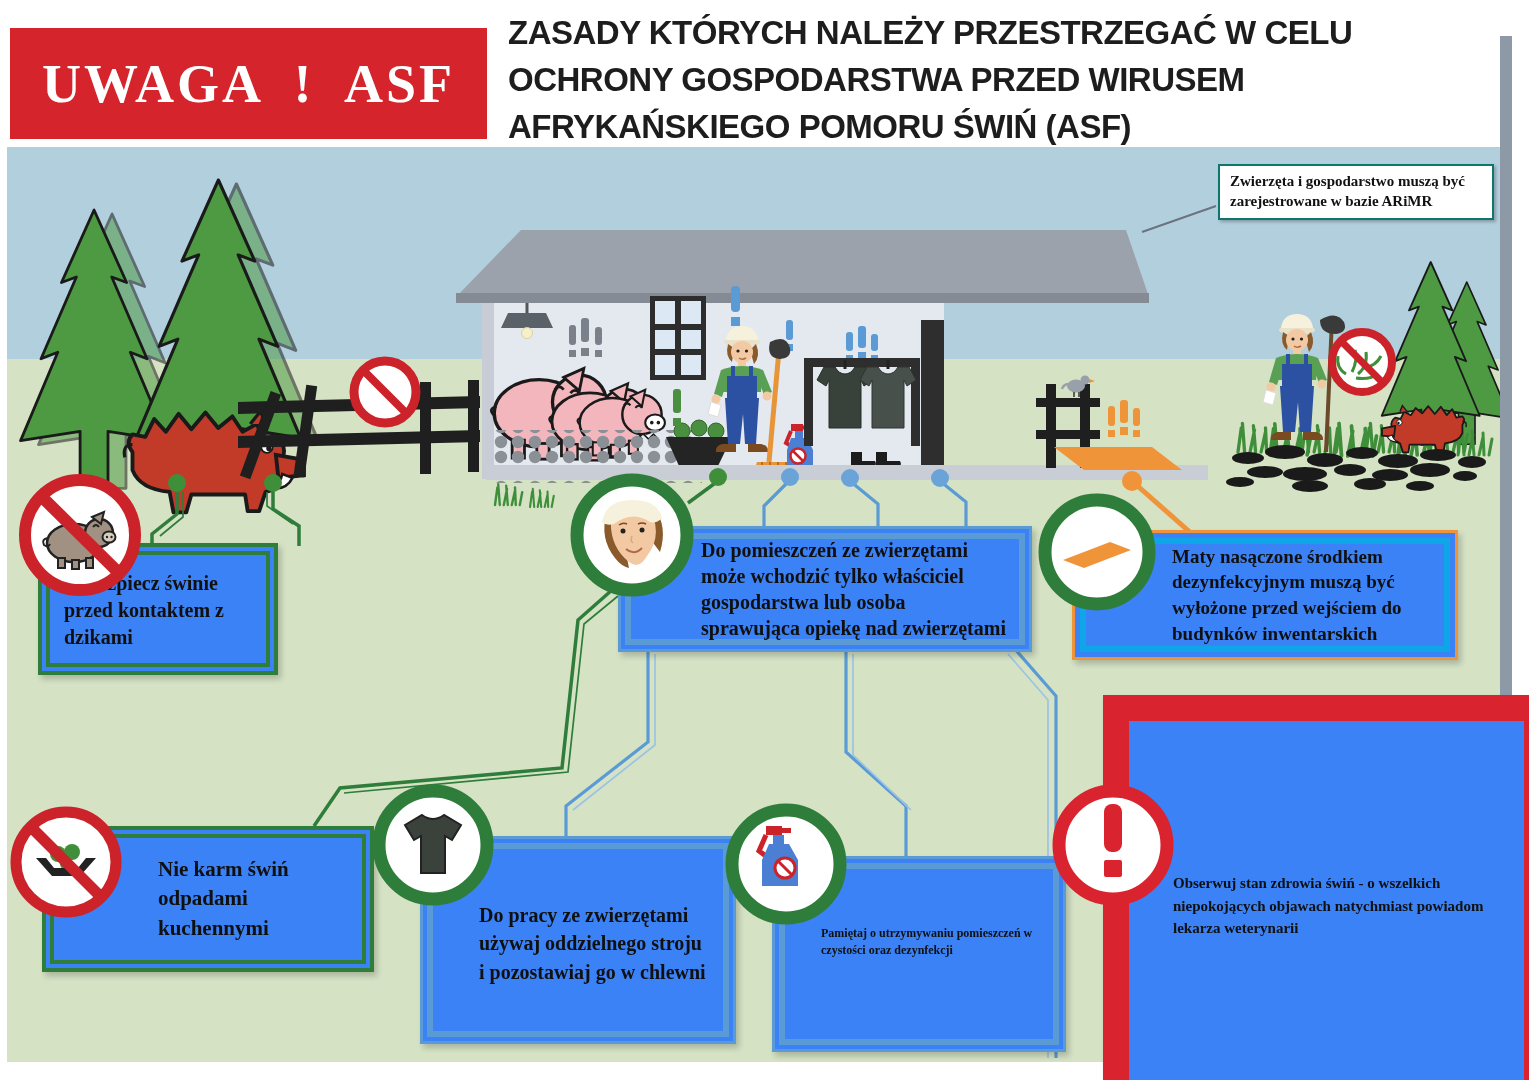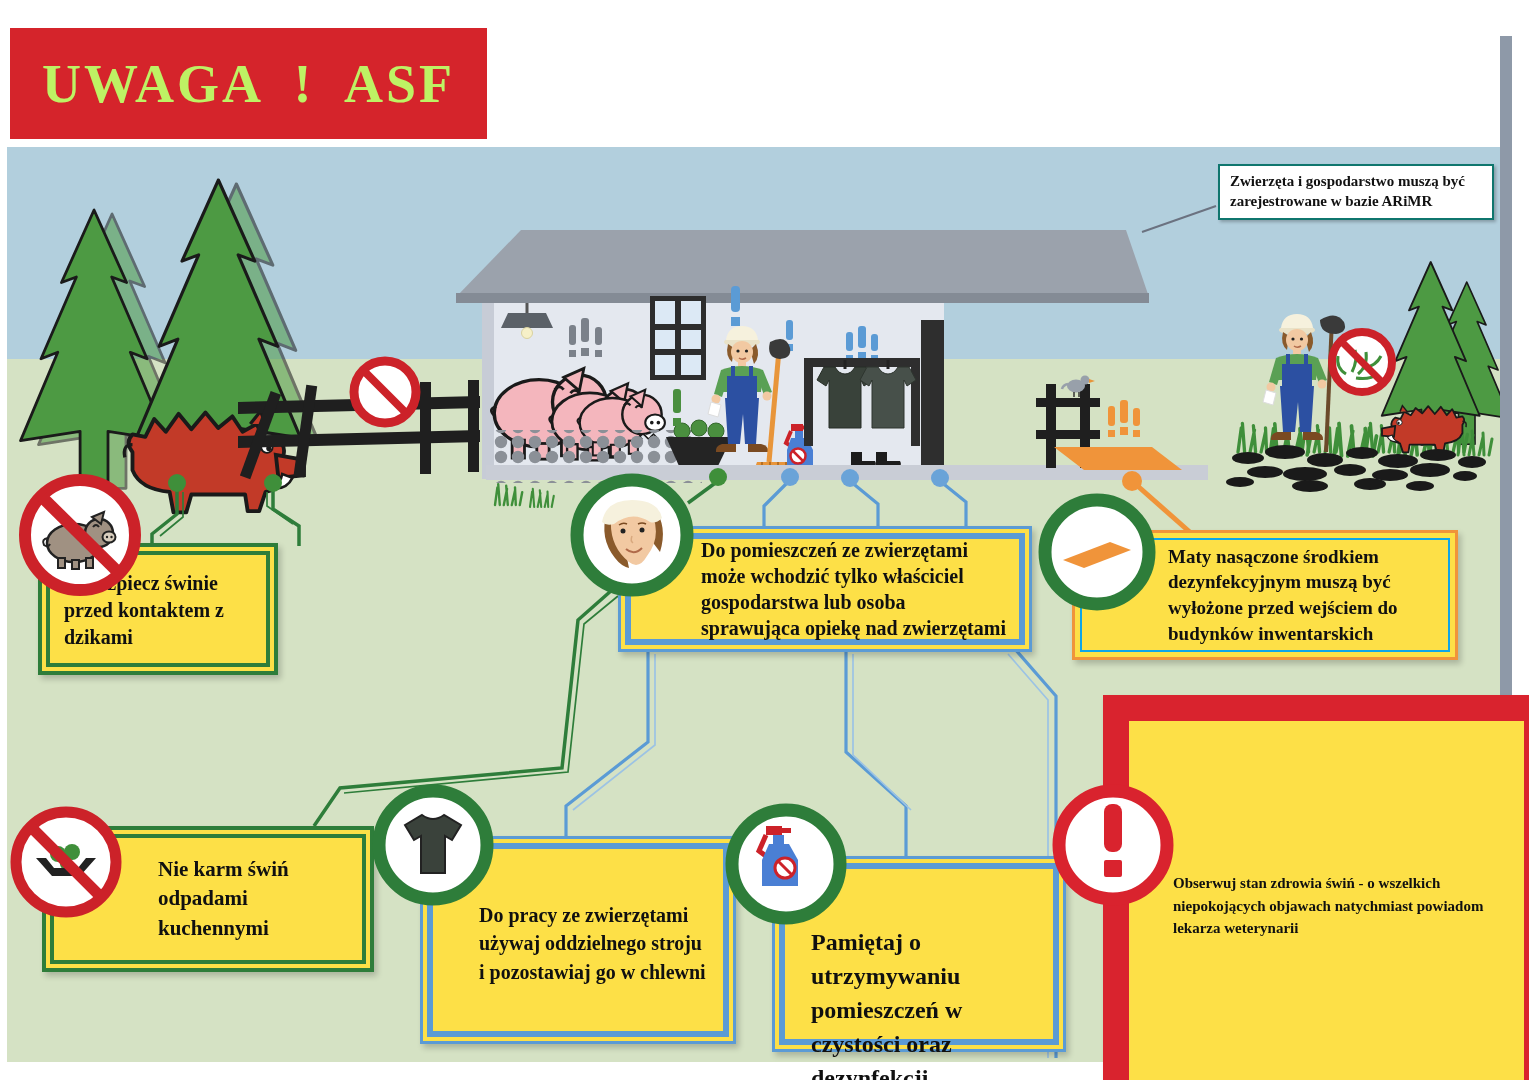--- a/index.html
+++ b/index.html
@@ -3,39 +3,39 @@
 <meta charset="utf-8">
 <style>
   html,body{margin:0;padding:0;background:#fff;}
   .poster{position:relative;width:1529px;height:1080px;background:#ffffff;overflow:hidden;
           font-family:"Liberation Serif","DejaVu Serif",serif;}
   svg.layer{position:absolute;left:0;top:0;width:1529px;height:1080px;}
   #scene{z-index:1;}
   #overlay{z-index:3;pointer-events:none;}
 
   .banner{position:absolute;left:10px;top:28px;width:477px;height:111px;background:#d5242b;
-          color:#bef264;display:flex;align-items:center;justify-content:center;z-index:2;
+          color:#ffffff;display:flex;align-items:center;justify-content:center;z-index:2;
           font-weight:bold;font-size:54px;letter-spacing:3px;word-spacing:16px;}
   .title{position:absolute;left:508px;top:10px;width:950px;z-index:2;
          font-family:"Liberation Sans","DejaVu Sans",sans-serif;font-weight:bold;
          font-size:33px;line-height:1.42;color:#1d1d1d;letter-spacing:-0.5px;}
   .note{position:absolute;left:1218px;top:164px;width:252px;background:#fff;z-index:2;
         border:2px solid #0f766e;padding:6px 10px;font-weight:bold;font-size:15px;line-height:1.32;
         box-shadow:2px 2px 3px rgba(0,0,0,.25);color:#111;}
 
-  .callout{position:absolute;background:#fde047;z-index:2;box-shadow:3px 4px 6px rgba(0,0,0,.20);}
+  .callout{position:absolute;background:#3b82f6;z-index:2;box-shadow:3px 4px 6px rgba(0,0,0,.20);}
   .callout .inner{position:absolute;display:flex;}
   .callout p{margin:0;font-weight:bold;color:#101010;}
 
   .green{border:4px solid #2e7d3a;}
   .green .inner{inset:4px;border:4px solid #2e7d3a;}
   .blue{border:3px solid #5b9bd5;}
   .blue .inner{inset:4px;border:6px solid #5b9bd5;}
   .orange{border:3px solid #f0943a;}
-  .orange .inner{inset:5px;border:2px solid #0ea5e9;}
+  .orange .inner{inset:5px;border:6px solid #0ea5e9;}
   .red{border:26px solid #d9232e;}
   .red .inner{inset:0;}
 
   #box1{left:38px;top:543px;width:232px;height:124px;}
   #box1 .inner{align-items:flex-end;}
   #box1 p{font-size:20px;line-height:1.35;padding:0 8px 12px 14px;}
 
   #box2{left:618px;top:526px;width:408px;height:120px;}
   #box2 .inner{align-items:center;}
   #box2 p{font-size:20px;line-height:1.3;padding:4px 12px 4px 70px;}
@@ -45,21 +45,21 @@
   #box3 p{font-size:19px;line-height:1.35;padding:4px 10px 4px 86px;}
 
   #box4{left:42px;top:826px;width:324px;height:138px;}
   #box4 .inner{align-items:center;}
   #box4 p{font-size:21px;line-height:1.4;padding:0 8px 0 104px;}
 
   #box5{left:420px;top:836px;width:310px;height:202px;}
   #box5 p{font-size:20px;line-height:1.42;padding:52px 12px 0 46px;}
 
   #box6{left:772px;top:856px;width:288px;height:190px;}
-  #box6 p{font-size:24px;line-height:1.42;padding:56px 10px 0 26px;}
+  #box6 p{font-size:12px;line-height:1.42;padding:56px 10px 0 36px;}
 
   #box7{left:1103px;top:695px;width:395px;height:370px;}
   #box7 .inner{align-items:center;}
   #box7 p{font-size:15px;line-height:1.5;padding:0 6px 0 44px;}
 </style>
 </head>
 <body>
 
 <div class="poster">
 
@@ -355,20 +355,21 @@
 
   <rect x="1500" y="36" width="12" height="1044" fill="#8e99a8"></rect>
   <rect x="1512" y="0" width="17" height="1080" fill="#ffffff"></rect>
   <rect x="0" y="1062" width="1500" height="18" fill="#ffffff"></rect>
 </svg>
 
 <div class="banner">
   <span>UWAGA ! ASF</span>
 </div>
 
+<div class="title">ZASADY KTÓRYCH NALEŻY PRZESTRZEGAĆ W CELU OCHRONY GOSPODARSTWA PRZED WIRUSEM AFRYKAŃSKIEGO POMORU ŚWIŃ (ASF)</div>
 
 <div class="note">
   <span>Zwierzęta i gospodarstwo muszą być zarejestrowane w bazie ARiMR</span>
 </div>
 
 <div id="box1" class="callout green">
   <div class="inner">
         <p>Zabezpiecz świnie przed kontaktem z dzikami</p>
       </div>
 </div>

